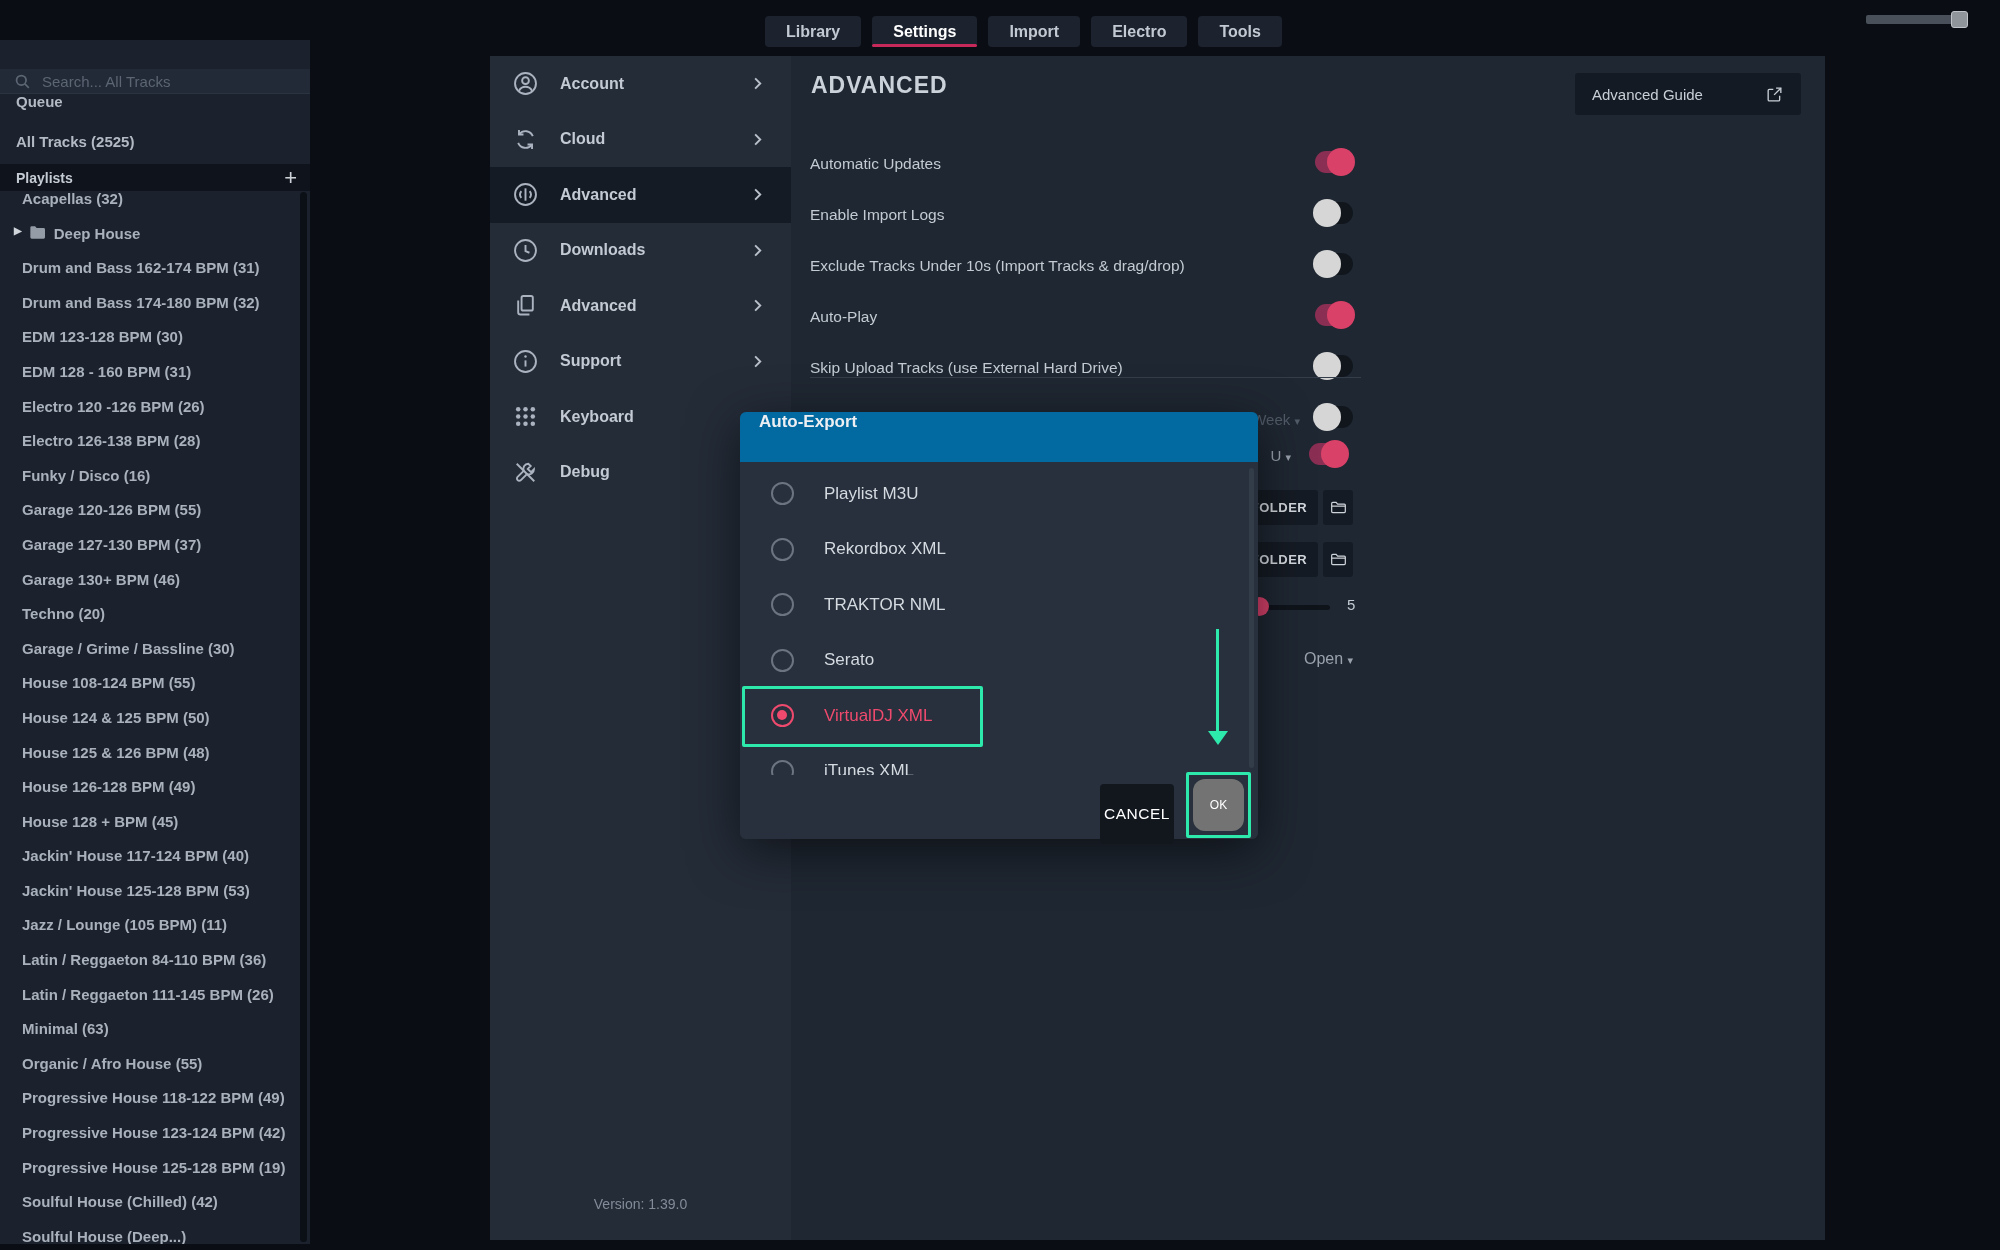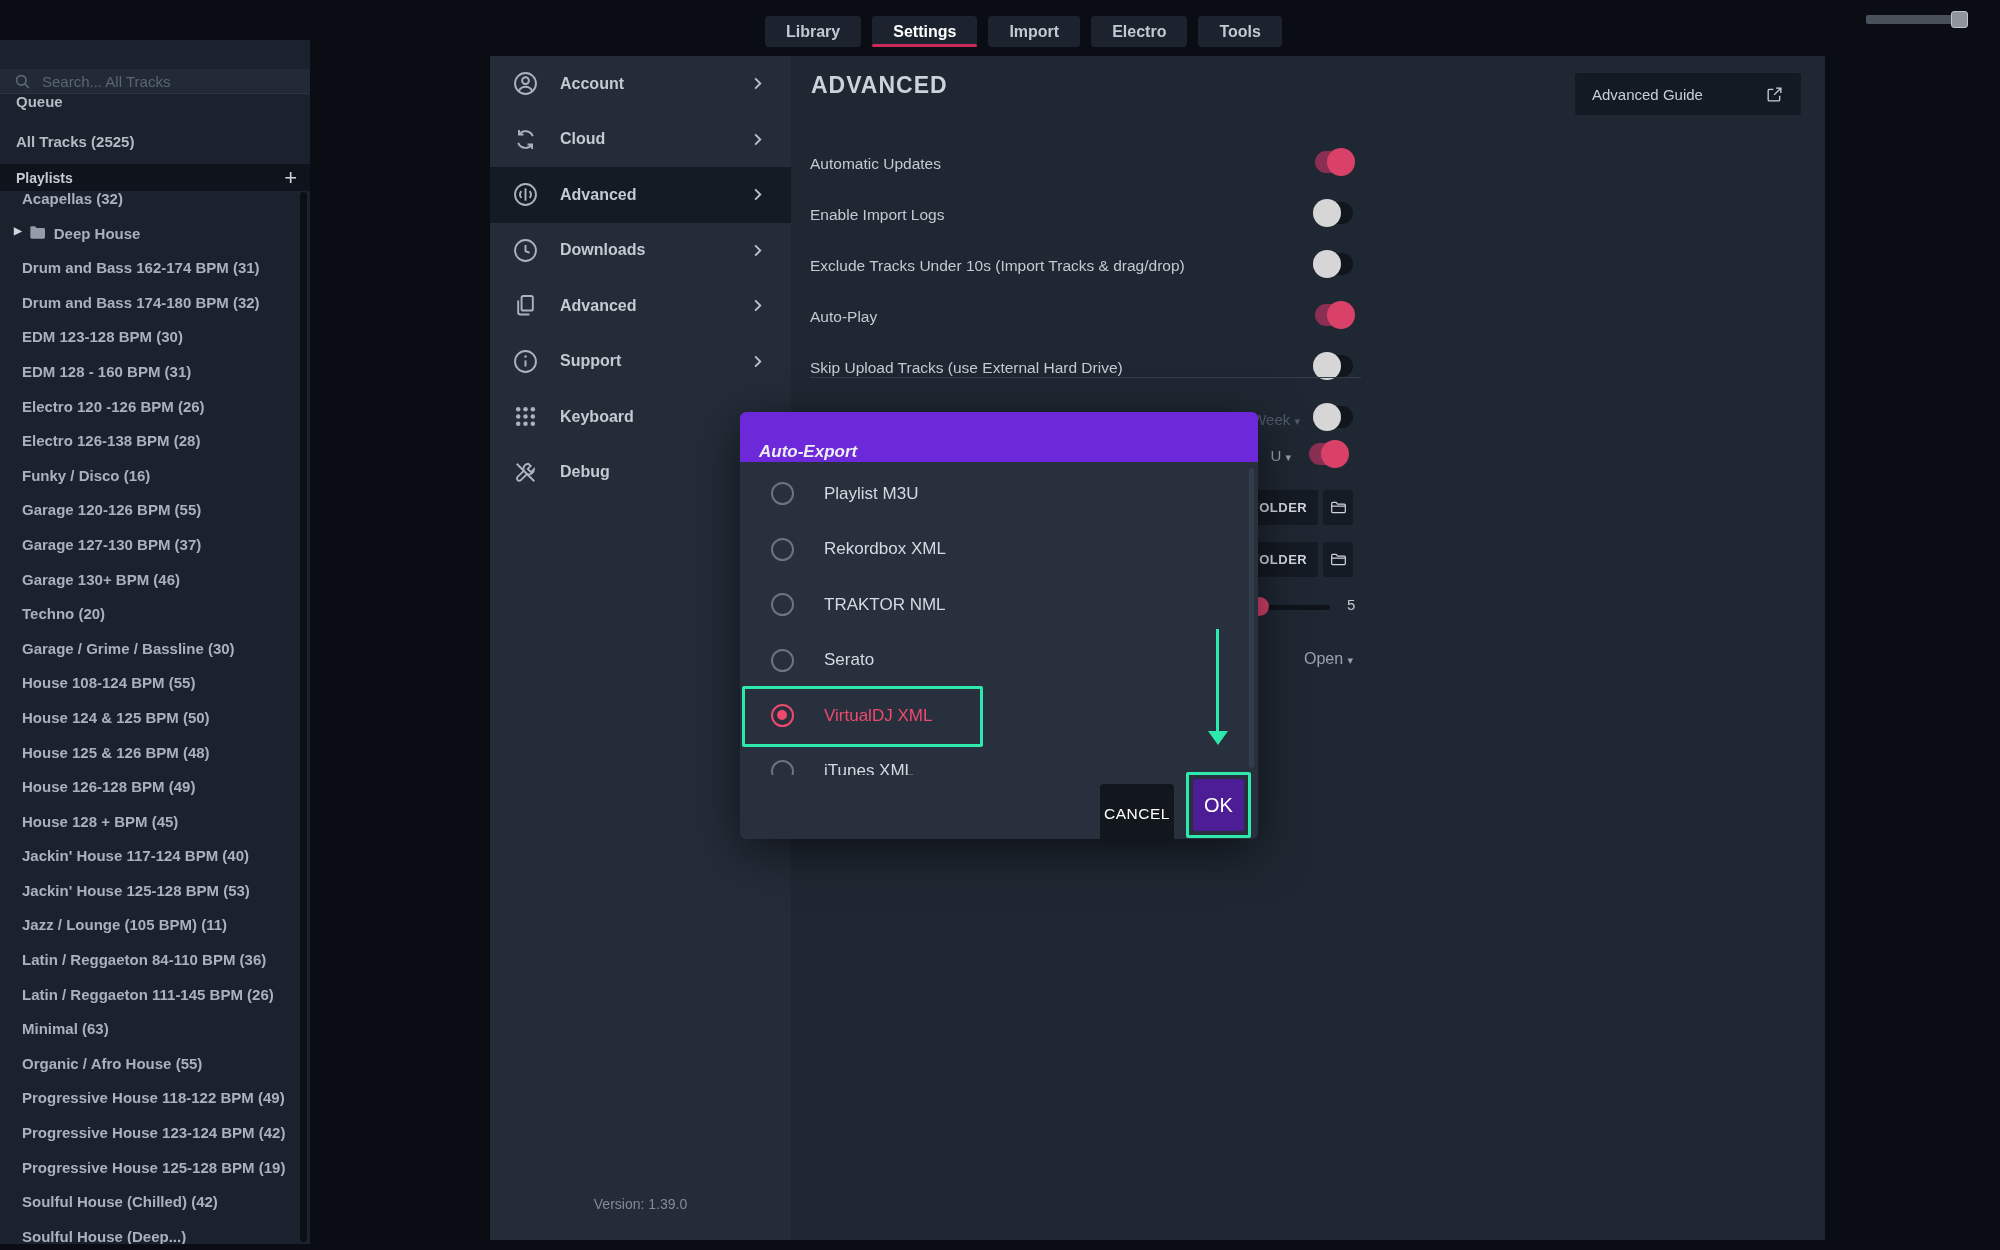--- a/index.html
+++ b/index.html
@@ -91,38 +91,38 @@
   .mini-track { position:absolute; left:467px; top:549px; width:72px; height:5px;
                 background:#0f141b; border-radius:3px; cursor:pointer; }
   .mini-knob { position:absolute; left:459px; top:541px; width:19px; height:19px;
                border-radius:50%; background:#d8416b; cursor:pointer; }
   .slider-val { position:absolute; left:556px; top:540px; font-size:15px; color:#c3cad2; }
   .open-dd { position:absolute; left:513px; top:594px; font-size:16px; color:#9aa2ae; cursor:pointer; }
 
   
   .modal { position:absolute; left:740px; top:412px; width:518px; height:427px; border-radius:6px;
            box-shadow:0 12px 50px rgba(0,0,0,0.55); z-index:20; }
-  .modal-header { height:50px; background:#6d28d9; border-radius:6px 6px 0 0; display:flex;
-                  align-items:flex-end; padding-left:19px; color:#edeff2; font-size:17px; font-weight:700;font-style:italic; }
+  .modal-header { height:50px; background:#0369a1; border-radius:6px 6px 0 0; display:flex;
+                  align-items:flex-start; padding-left:19px; color:#edeff2; font-size:17px; font-weight:700; }
   .modal-body { position:relative; height:377px; background:#27303c; border-radius:0 0 6px 6px; overflow:hidden; }
   .opt-list { position:absolute; top:4px; left:0; right:0; height:309px; overflow:hidden; }
   .opt { height:55.5px; display:flex; align-items:center; padding-left:31px; cursor:pointer; }
   .radio { width:23px; height:23px; border:2.5px solid #6b7480; border-radius:50%; position:relative; flex:0 0 auto; }
   .opt .olabel { margin-left:30px; font-size:17px; color:#d5dae1; }
   .opt.selected .radio { border-color:#ef4a6e; }
   .opt.selected .radio::after { content:""; position:absolute; left:4px; top:4px; width:10px; height:10px;
                                 border-radius:50%; background:#ef4a6e; }
   .opt.selected .olabel { color:#ef4a6e; }
   .modal-scroll { position:absolute; right:4px; top:6px; width:5px; height:300px;
                   background:#333d49; border-radius:3px; cursor:pointer; }
   .cancel-btn { position:absolute; left:360px; top:372px; width:74px; height:60px; background:#12171e;
                 border-radius:4px; color:#ffffff; font-size:15.5px; letter-spacing:0.5px; display:flex;
                 align-items:center; justify-content:center; cursor:pointer; }
-  .ok-btn { position:absolute; left:453px; top:367px; width:51px; height:52px; background:#4c1d95;
-            border-radius:3px; color:#ffffff; font-size:20px; display:flex; align-items:center;
+  .ok-btn { position:absolute; left:453px; top:367px; width:51px; height:52px; background:#737373;
+            border-radius:12px; color:#ffffff; font-size:12px; display:flex; align-items:center;
             justify-content:center; cursor:pointer; z-index:2; }
   .ok-hl { position:absolute; left:446px; top:360px; width:65px; height:66px;
            border:3px solid #2ee9ac; border-radius:2px; z-index:30; pointer-events:none; }
   .hl-box { position:absolute; left:2px; top:274px; width:241px; height:61px;
             border:3px solid #2ee9ac; border-radius:2px; z-index:30; pointer-events:none; }
   .arrow-line { position:absolute; left:476px; top:217px; width:3px; height:104px;
                 background:#2ee9ac; z-index:30; }
   .arrow-head { position:absolute; left:468px; top:319px; width:0; height:0;
                 border-left:10px solid transparent; border-right:10px solid transparent;
                 border-top:14px solid #2ee9ac; z-index:30; }

